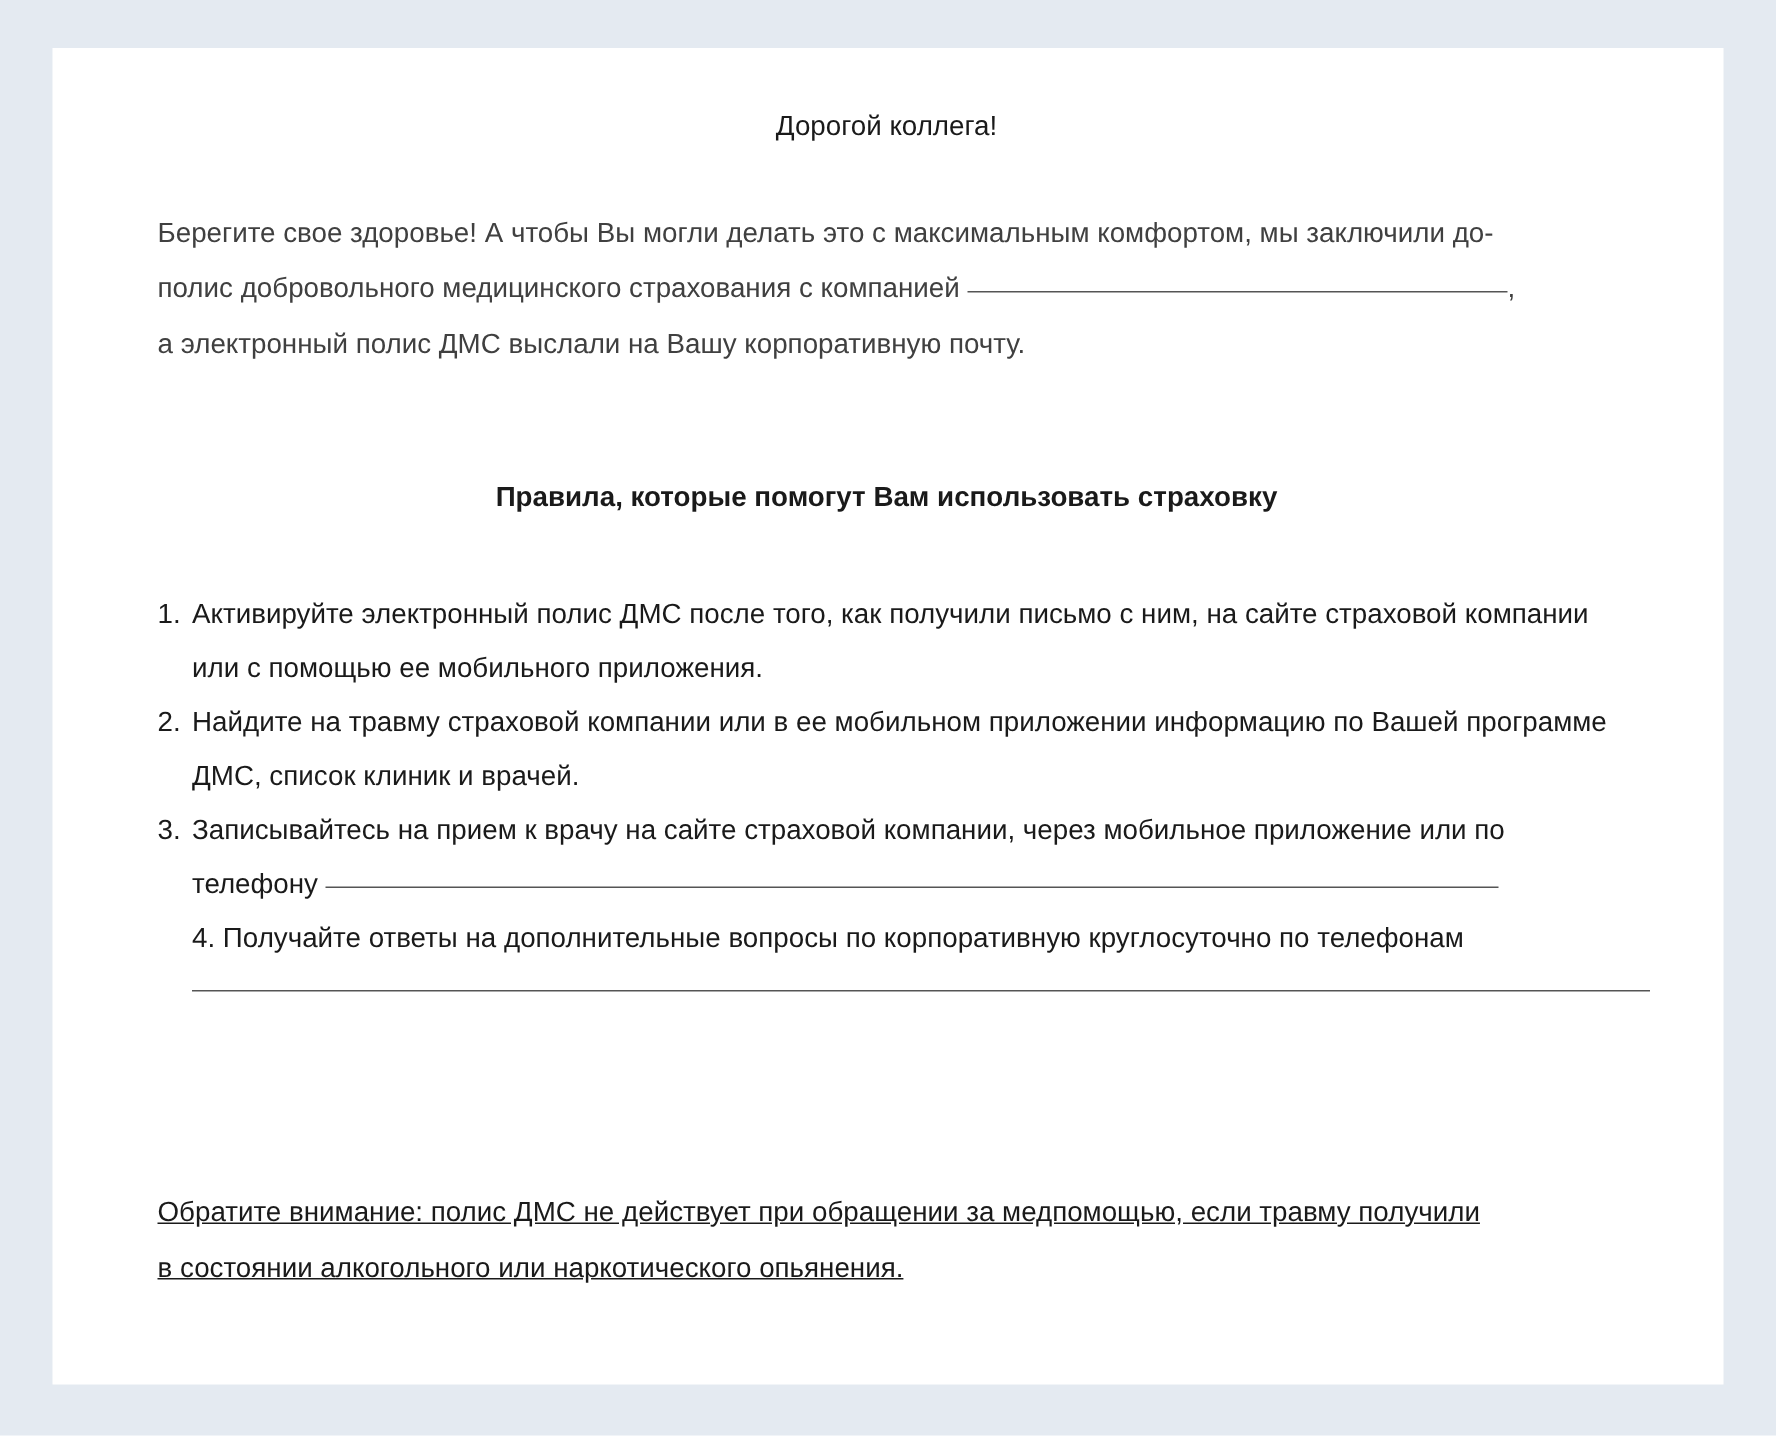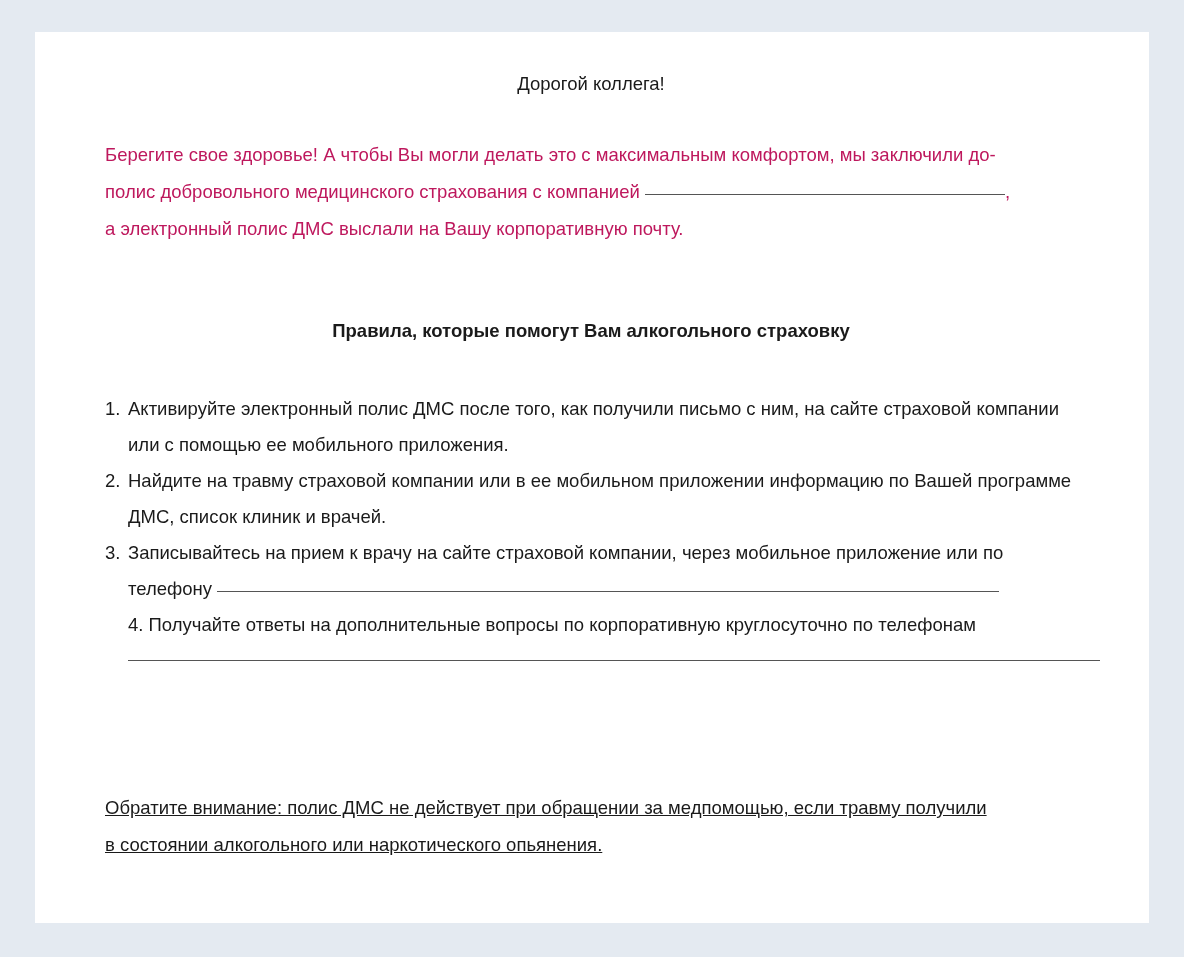--- a/index.html
+++ b/index.html
@@ -33,21 +33,21 @@
     font-size: 18.5px;
     color: #1a1a1a;
     margin: 0;
     padding-top: 40px;
     line-height: 1.3;
   }
   .intro {
     margin: 0;
     padding-top: 40px;
     font-size: 18.5px;
-    color: #be185d;
+    color: #404040;
     line-height: 37px;
     text-align: justify;
     hyphens: manual;
   }
   .intro-line {
     display: block;
   }
   .blank-rule {
     display: inline-block;
     border-bottom: 1.6px solid #555555;
@@ -127,21 +127,21 @@
   <div class="content">
 
     <p class="doc-title">Дорогой коллега!</p>
 
     <p class="intro">
       <span class="intro-line">Берегите свое здоровье! А чтобы Вы могли делать это с максимальным комфортом, мы заключили до-</span>
       <span class="intro-line"><span>полис добровольного медицинского страхования с компанией </span><span class="blank-rule blank-company"></span><span>,</span></span>
       <span class="intro-line">а электронный полис ДМС выслали на Вашу корпоративную почту.</span>
     </p>
 
-    <p class="section-heading">Правила, которые помогут Вам алкогольного страховку</p>
+    <p class="section-heading">Правила, которые помогут Вам использовать страховку</p>
 
     <ol class="rules">
       <li class="plain">
         <span class="num">1.</span>
         <span class="body">Активируйте электронный полис ДМС после того, как получили письмо с ним, на сайте страховой компании или с помощью ее мобильного приложения.</span>
       </li>
       <li class="justified">
         <span class="num">2.</span>
         <span class="body">Найдите на травму страховой компании или в ее мобильном приложении информацию по Вашей программе ДМС, список клиник и врачей.</span>
       </li>

